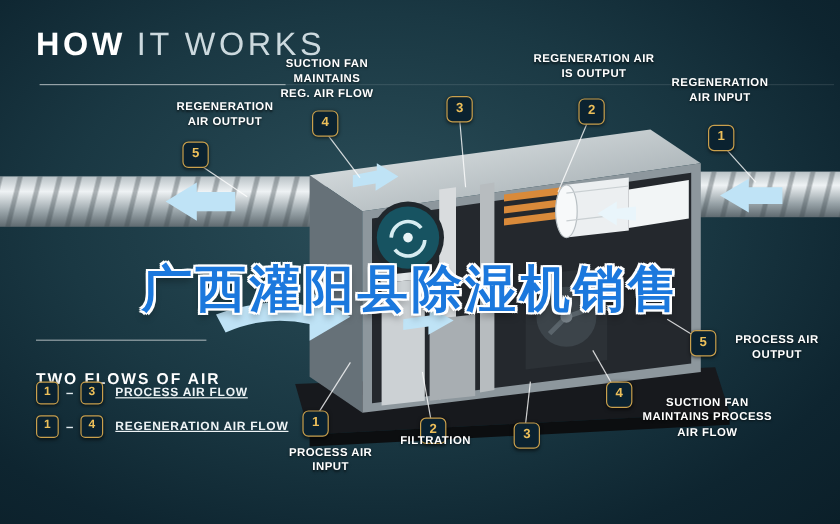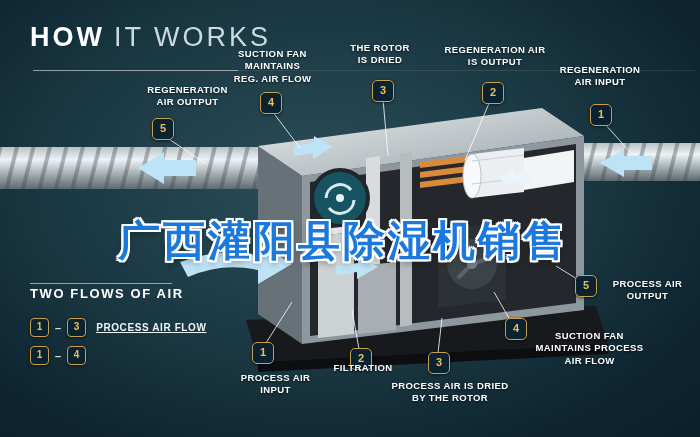--- a/index.html
+++ b/index.html
@@ -20,21 +20,21 @@
     width:20px;height:20px;background:#0b2230;border:1px solid #c9a04d;border-radius:5px;
     color:#ecbf5a;font-weight:bold;font-size:11px;line-height:19px;text-align:center;
     box-shadow:0 1px 3px rgba(0,0,0,0.55);z-index:20;
   }
   .callout-label{
     color:#fff;font-size:9.5px;font-weight:bold;letter-spacing:0.4px;line-height:1.3;
     text-align:center;white-space:pre-line;text-shadow:0 1px 2px rgba(0,0,0,0.65);z-index:20;
   }
   
   .legend-rule{left:30px;top:283px;width:142px;height:1px;background:rgba(255,255,255,0.55);}
-  .legend-heading{left:30px;top:286px;color:#fff;font-size:13px;font-weight:bold;letter-spacing:1.6px;z-index:20;}
+  .legend-heading{left:30px;top:308px;color:#fff;font-size:13px;font-weight:bold;letter-spacing:1.6px;z-index:20;}
   .legend-row{display:flex;align-items:center;gap:6px;z-index:20;}
   .legend-row .badge{position:static;width:17px;height:17px;font-size:10px;line-height:16px;border-radius:4px;}
   .legend-dash{color:#dfe8ec;font-size:11px;font-weight:bold;}
   .legend-label{color:#eef4f6;font-size:10px;font-weight:bold;letter-spacing:0.6px;margin-left:4px;text-decoration:underline;}
   
   .watermark{
     left:118px;top:213px;width:490px;z-index:30;
     font-size:42px;font-weight:bold;letter-spacing:3px;color:#1b78dd;white-space:nowrap;
     text-shadow:
       -2px -2px 0 #fff, 2px -2px 0 #fff, -2px 2px 0 #fff, 2px 2px 0 #fff,
@@ -155,41 +155,37 @@
   <div class="abs badge" style="left:152px;top:118px">5</div>
   <div class="abs callout-label" style="left:130px;top:84px;width:115px">REGENERATION
 AIR OUTPUT</div>
 
   <div class="abs badge" style="left:260px;top:92px">4</div>
   <div class="abs callout-label" style="left:215px;top:48px;width:115px">SUCTION FAN
 MAINTAINS
 REG. AIR FLOW</div>
 
   <div class="abs badge" style="left:372px;top:80px">3</div>
-  <div class="abs callout-label" style="left:330px;top:42px;width:100px">THE ROTOR
-IS DRIED</div>
 
   <div class="abs badge" style="left:482px;top:82px">2</div>
   <div class="abs callout-label" style="left:430px;top:44px;width:130px">REGENERATION AIR
 IS OUTPUT</div>
 
   <div class="abs badge" style="left:590px;top:104px">1</div>
   <div class="abs callout-label" style="left:540px;top:64px;width:120px">REGENERATION
 AIR INPUT</div>
 
   <div class="abs badge" style="left:252px;top:342px">1</div>
   <div class="abs callout-label" style="left:228px;top:372px;width:95px">PROCESS AIR
 INPUT</div>
 
   <div class="abs badge" style="left:350px;top:348px">2</div>
   <div class="abs callout-label" style="left:318px;top:362px;width:90px">FILTRATION</div>
 
   <div class="abs badge" style="left:428px;top:352px">3</div>
-  <div class="abs callout-label" style="left:390px;top:380px;width:120px">PROCESS AIR IS DRIED
-BY THE ROTOR</div>
 
   <div class="abs badge" style="left:505px;top:318px">4</div>
   <div class="abs callout-label" style="left:532px;top:330px;width:115px">SUCTION FAN
 MAINTAINS PROCESS
 AIR FLOW</div>
 
   <div class="abs badge" style="left:575px;top:275px">5</div>
   <div class="abs callout-label" style="left:600px;top:278px;width:95px">PROCESS AIR
 OUTPUT</div>
 
@@ -200,17 +196,18 @@
     <span class="badge">1</span>
     <span class="legend-dash">–</span>
     <span class="badge">3</span>
     <span class="legend-label">PROCESS AIR FLOW</span>
   </div>
 
   <div class="abs legend-row" style="left:30px;top:346px">
     <span class="badge">1</span>
     <span class="legend-dash">–</span>
     <span class="badge">4</span>
+    <span class="legend-label">REGENERATION AIR FLOW</span>
   </div>
 
   <div class="abs watermark">广西灌阳县除湿机销售</div>
 
 </div>
 
 </body></html>

